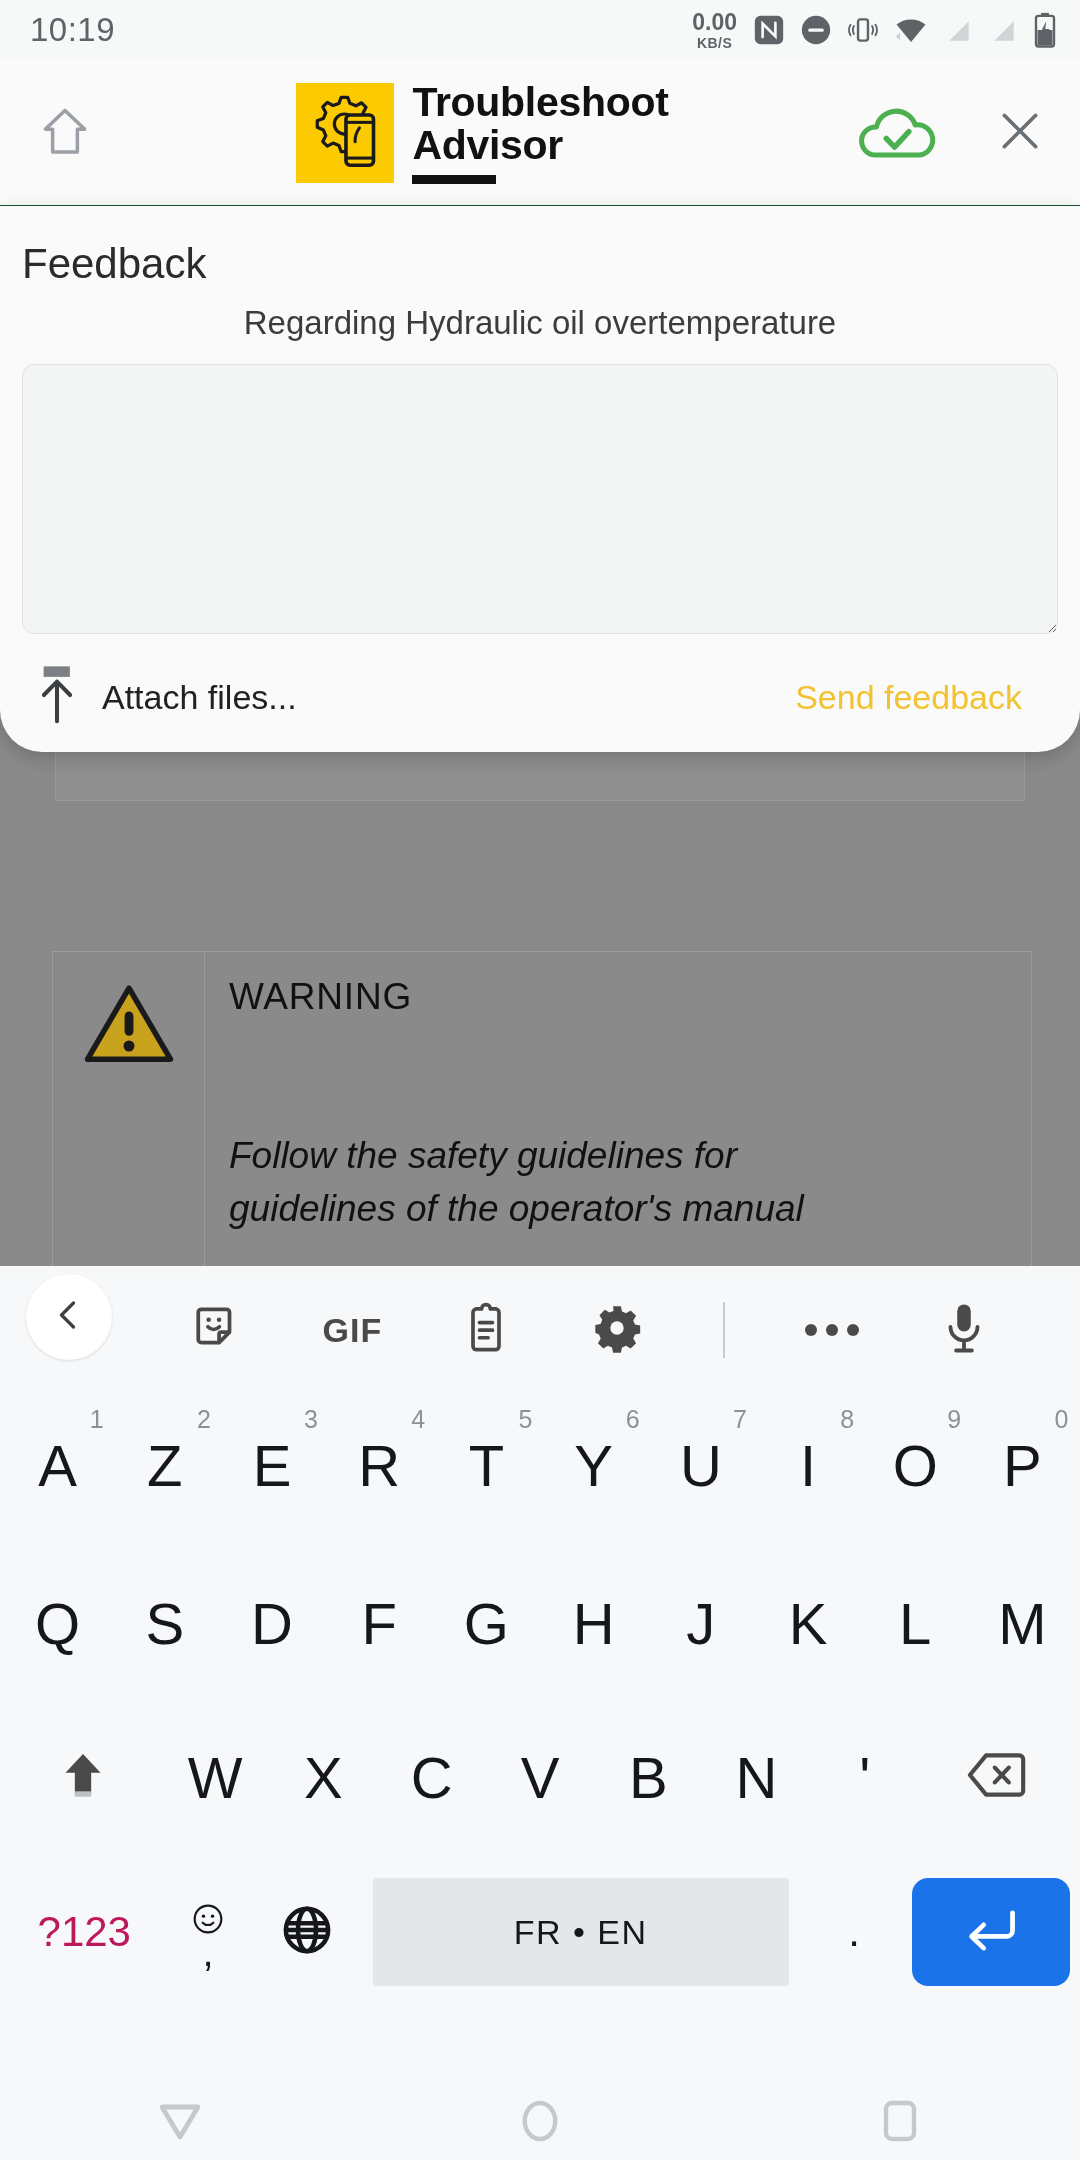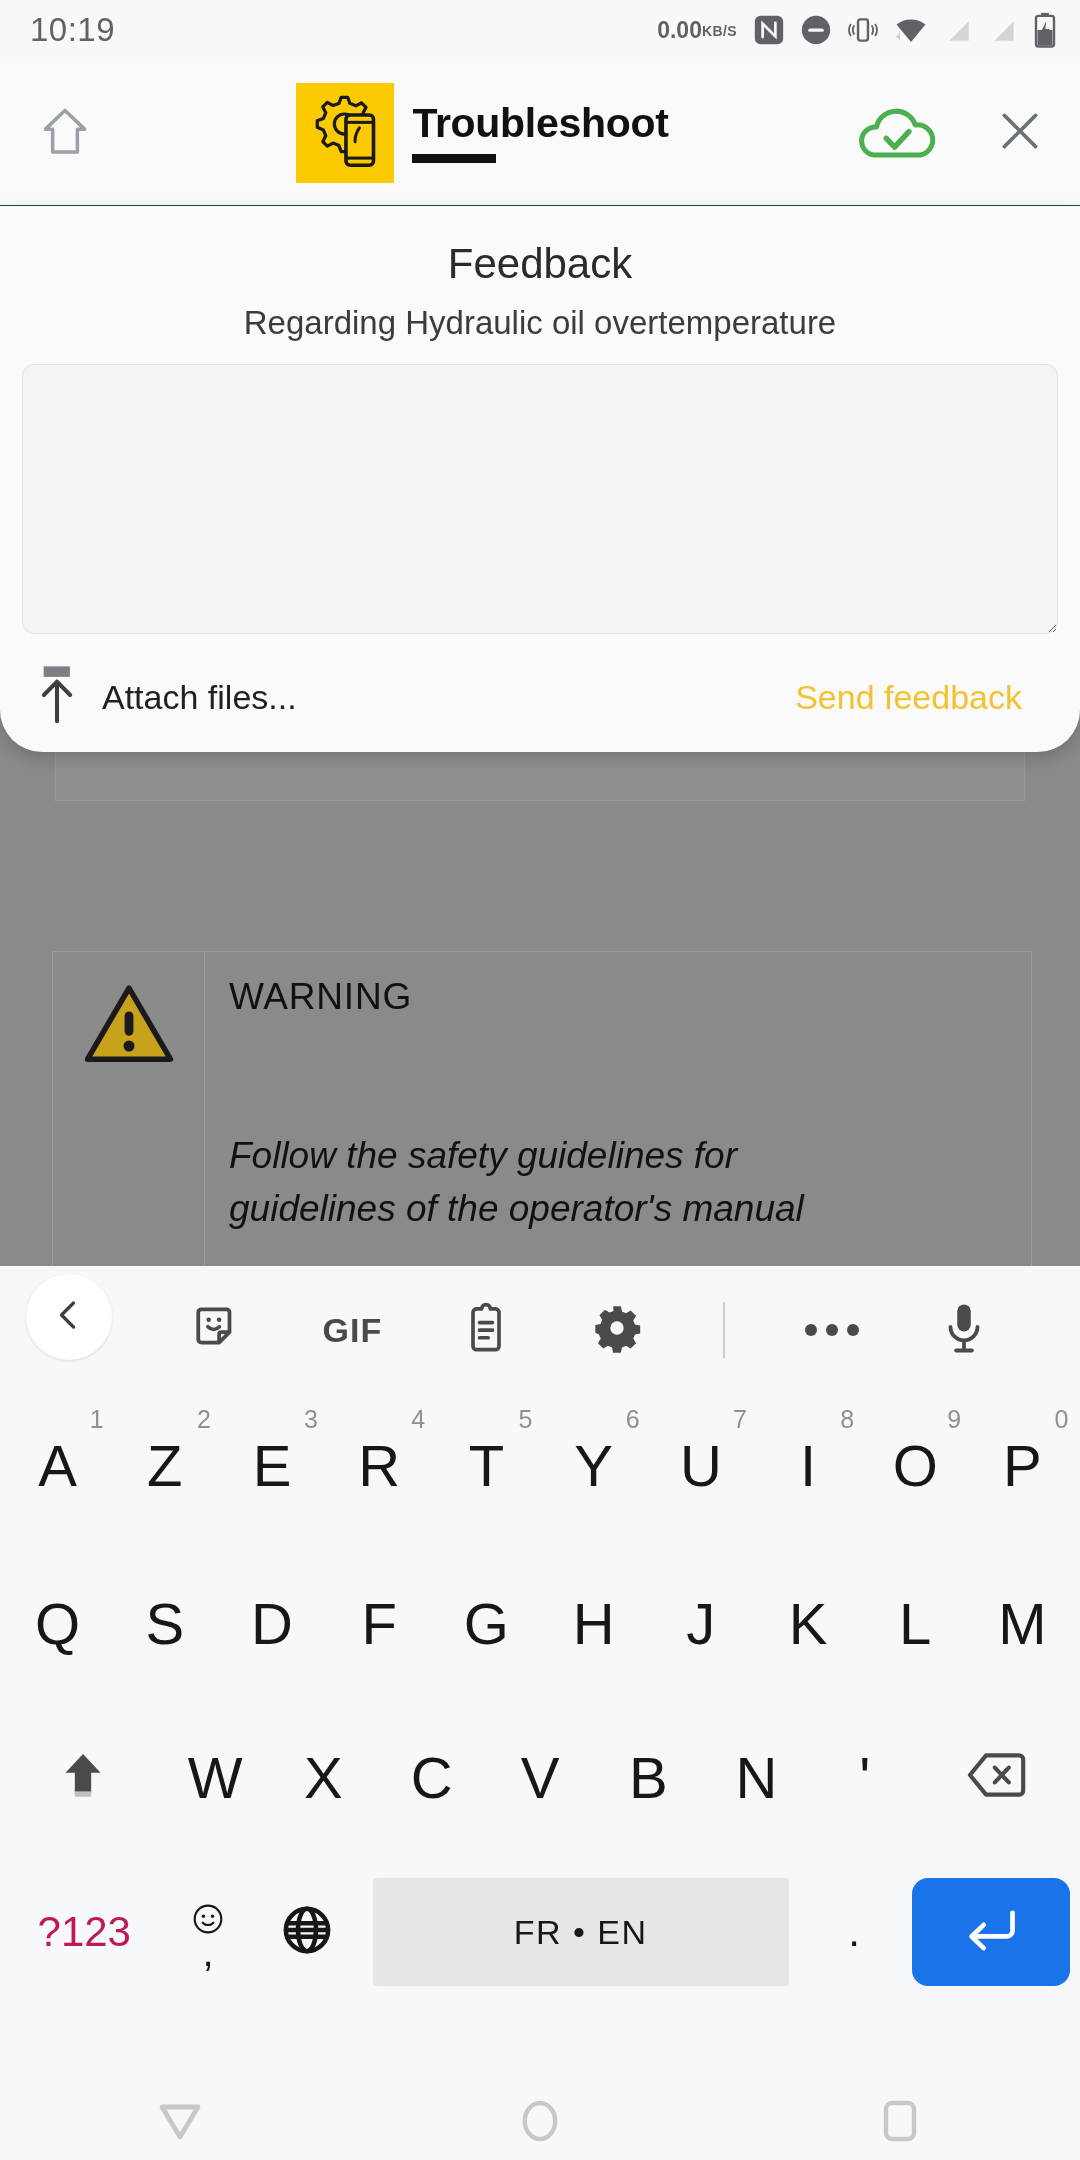--- a/index.html
+++ b/index.html
@@ -11,21 +11,21 @@
   #screen { position:relative; width:1080px; height:2004px; background:#f7f8f8;padding-left:36px; }
 
   
   .statusbar {
     position:absolute; top:0; left:0; width:1080px; height:60px;
     display:flex; align-items:center; justify-content:space-between;
     padding:0 22px 0 30px; background:#f7f8f8;
   }
   .status-clock { font-size:33px; color:#5f6368; letter-spacing:.5px; }
   .status-icons { display:flex; align-items:center; gap:13px; }
-  .netspeed { display:flex; flex-direction:row; align-items:center; line-height:1;
+  .netspeed { display:flex; flex-direction:column; align-items:center; line-height:1;
               color:#5f6368; margin-right:2px; }
   .netspeed .v { font-size:23px; font-weight:700; }
   .netspeed .u { font-size:14px; font-weight:700; letter-spacing:.4px; margin-top:2px; }
   .sicon { display:flex; align-items:center; justify-content:center; }
 
   
   .appbar {
     position:absolute; top:60px; left:0; width:1080px; height:146px;
     background:#fafafa; display:flex; align-items:center;
     border-bottom:1px solid #14532d;
@@ -55,21 +55,21 @@
   .warn-title { font-size:37px; color:#111; letter-spacing:.8px; }
   .warn-text { margin-top:112px; font-size:37px; color:#111; line-height:1.42;font-style:italic; }
 
   
   .dialog {
     position:absolute; top:206px; left:0; width:1080px; height:546px;
     background:#fafafa; border-radius:0 0 42px 42px;
     box-shadow:0 6px 18px rgba(0,0,0,.18);
     padding:34px 22px 0 22px;
   }
-  .dlg-title { text-align:center; font-size:42px; color:#2b2b2b; }
+  .dlg-title { font-size:42px; color:#2b2b2b; }
   .dlg-sub { text-align:center; font-size:33px; color:#3c3c3c; margin-top:16px; }
   .dlg-textarea {
     margin-top:22px; width:1036px; height:270px; background:#f3f4f4;
     border:1px solid #e1e2e3; border-radius:12px;
   }
   .dlg-actions { display:flex; align-items:center; justify-content:space-between;
                  padding:26px 14px 0 12px; }
   .attach { display:flex; align-items:center; gap:22px; }
   .attach-label { font-size:34px; color:#202124; }
   .send-btn { font-size:34px; color:#f2c230; padding-right:22px; }
@@ -191,20 +191,21 @@
           <path d="M16.8 5.4 18 2.2h3.4l1.2 3.2 3.1 1.3 3-1.6 2.4 2.4-1.6 3 1.3 3.1 3.2 1.2v3.4l-3.2 1.2-1.3 3.1 1.6 3-2.4 2.4-3-1.6-3.1 1.3-1.2 3.2H18l-1.2-3.2-3.1-1.3-3 1.6-2.4-2.4 1.6-3-1.3-3.1L5.4 18v-3.4l3.2-1.2 1.3-3.1-1.6-3 2.4-2.4 3 1.6z" fill="none" stroke="#1a1a1a" stroke-width="1.7" stroke-linejoin="round"></path>
           <circle cx="19.7" cy="16.3" r="5.3" fill="none" stroke="#1a1a1a" stroke-width="1.7"></circle>
           <rect x="20.5" y="11.5" width="14.5" height="26.5" rx="2.2" fill="#fcca00" stroke="#1a1a1a" stroke-width="1.9"></rect>
           <line x1="20.5" y1="15.4" x2="35" y2="15.4" stroke="#1a1a1a" stroke-width="1.6"></line>
           <line x1="20.5" y1="34.2" x2="35" y2="34.2" stroke="#1a1a1a" stroke-width="1.6"></line>
           <path d="M27.6 18.3c-1.6 2.2-2.4 4.6-2.3 7.3" fill="none" stroke="#1a1a1a" stroke-width="1.6" stroke-linecap="round"></path>
         </svg>
       </div>
       <div class="brand-title">
         <span>Troubleshoot</span>
+        <span>Advisor</span>
         <div class="brand-underline"></div>
       </div>
     </div>
     <div class="appbar-cloud">
       <span>
         <svg width="86" height="70" viewBox="0 0 30 24">
           <path d="M22.6 20.4H7.2a4.9 4.9 0 0 1 0-9.8h.3A7 7 0 0 1 21 9.9a5.3 5.3 0 0 1 1.6 10.5z" fill="none" stroke="#4caf50" stroke-width="1.75" stroke-linejoin="round"></path>
           <path d="M10.9 14.6l2.9 3 5-5.4" fill="none" stroke="#4caf50" stroke-width="1.9" stroke-linecap="round" stroke-linejoin="round"></path>
         </svg>
       </span>

